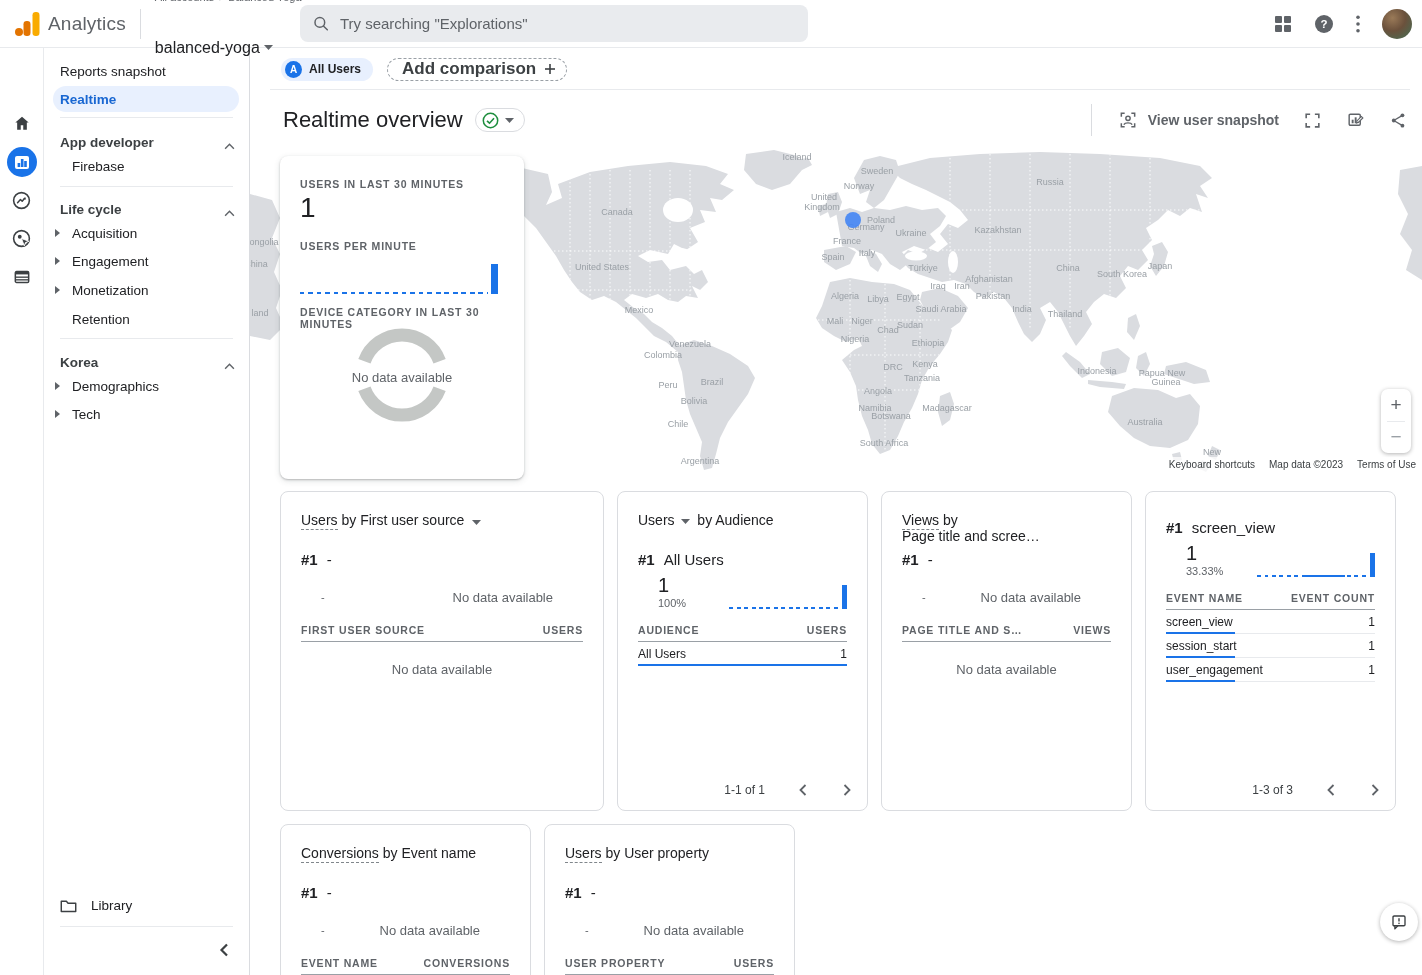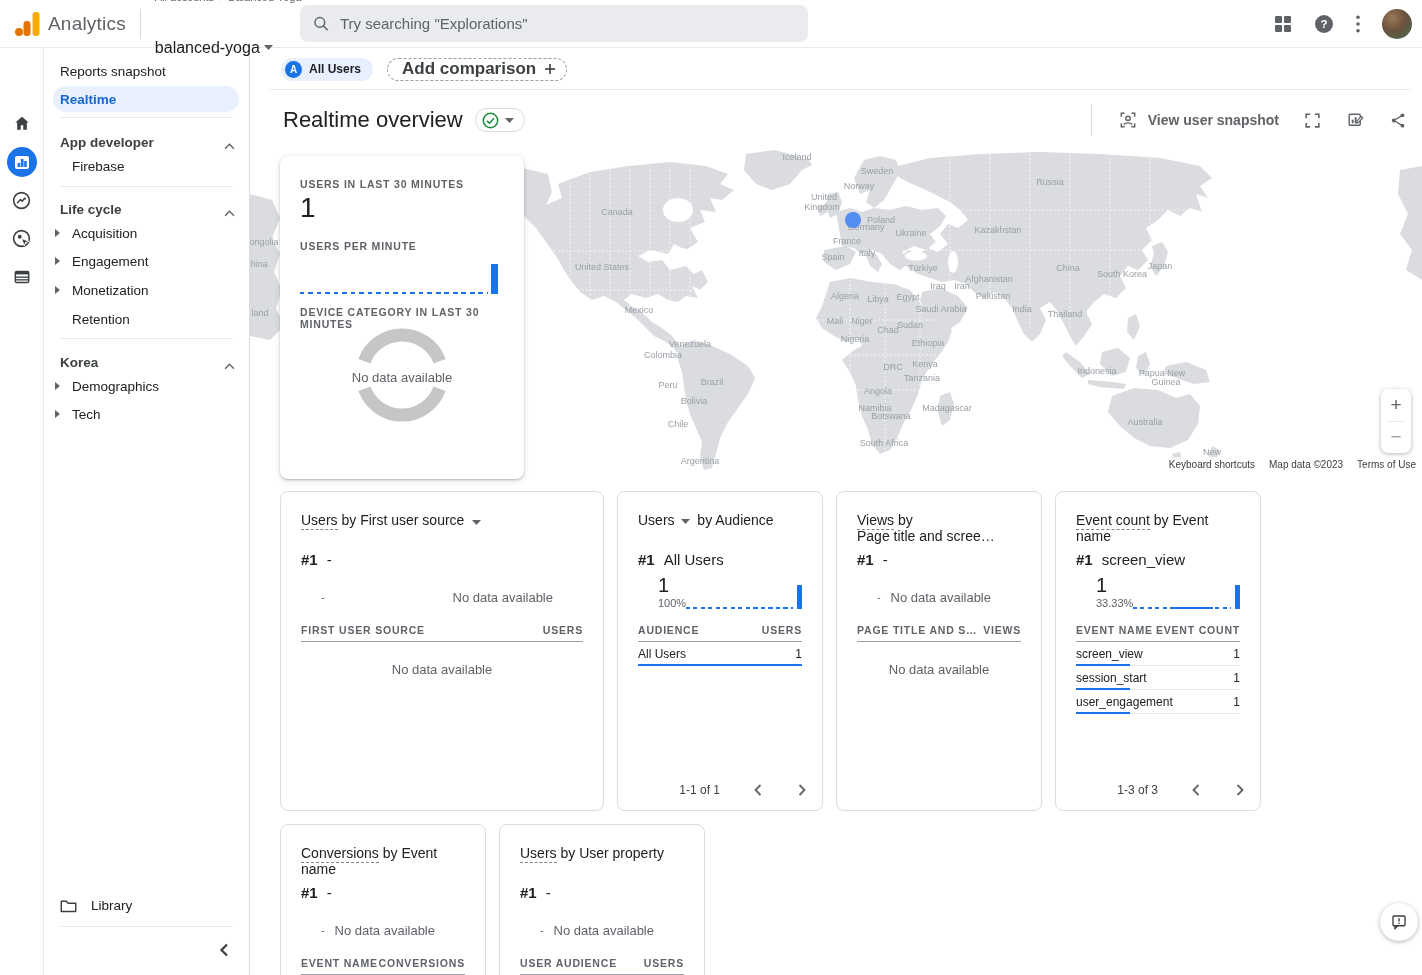--- a/index.html
+++ b/index.html
@@ -96,21 +96,21 @@
   .ov-l3 { position:absolute; left:20px; top:150px; }
   .donut-wrap { position:absolute; left:50%; top:164px; transform:translateX(-50%); width:110px; height:110px; }
   .donut-txt { position:absolute; left:50%; top:214px; transform:translateX(-50%); width:200px;
     text-align:center; font-size:13px; color:#5f6368; z-index:2; }
 
   
   .cards-row { display:flex; gap:13px; padding-left:30px; margin-top:19px; }
   .cards-row.second { margin-top:13px; }
   .card { position:relative; background:#fff; border:1px solid #dadce0; border-radius:8px;
     height:320px; padding:20px; }
-  .card.w1 { width:324px; } .card.w2 { width:206px; }
+  .card.w1 { width:324px; } .card.w2 { width:251px; }
   .card-title { height:32px; font-size:14px; color:#202124; line-height:16px; }
   .dashu { border-bottom:1px dashed #80868b; padding-bottom:1px; cursor:pointer; }
   .rank-row { margin-top:7px; height:20px; font-size:15px; display:flex; gap:9px; align-items:baseline; }
   .rank-row .rk { font-weight:bold; }
   .value-row { margin-top:2px; height:36px; display:flex; justify-content:space-between; align-items:flex-end; }
   .vleft { margin-left:20px; display:flex; flex-direction:column; }
   .vleft .v { font-size:20px; color:#202124; line-height:22px; }
   .vleft .p { font-size:11px; color:#5f6368; margin-top:1px; }
   .spark { position:relative; width:118px; height:30px; }
   .spark .sbar { position:absolute; right:0; bottom:0; width:5px; height:24px; background:#1a73e8; }
@@ -670,24 +670,20 @@
         </div>
         <div class="thead">
           <span class="caps">PAGE TITLE AND S…</span>
           <span class="caps">VIEWS</span>
         </div>
         <div class="thead-div"></div>
         <div class="tbl-empty">No data available</div>
       </div>
 
       <div class="card w2">
-        <div class="card-title">
-          <span class="dashu">Event count</span>
-          <span>by Event name</span>
-        </div>
         <div class="rank-row">
           <span class="rk">#1</span>
           <span>screen_view</span>
         </div>
         <div class="value-row">
           <div class="vleft">
             <span class="v">1</span>
             <span class="p">33.33%</span>
           </div>
           <div class="spark">
@@ -767,21 +763,21 @@
         </div>
         <div class="rank-row">
           <span class="rk">#1</span>
           <span>-</span>
         </div>
         <div class="empty-row">
           <span class="axis-dash">-</span>
           <span class="nd">No data available</span>
         </div>
         <div class="thead">
-          <span class="caps">USER AUDIENCE</span>
+          <span class="caps">USER PROPERTY</span>
           <span class="caps">USERS</span>
         </div>
         <div class="thead-div"></div>
       </div>
     </div>
   </div>
 
   <div class="feedback">
     <svg width="18" height="18" viewBox="0 0 24 24">
       <rect x="4" y="4" width="16" height="13" rx="1.5" fill="none" stroke="#3c4043" stroke-width="1.8"></rect>

